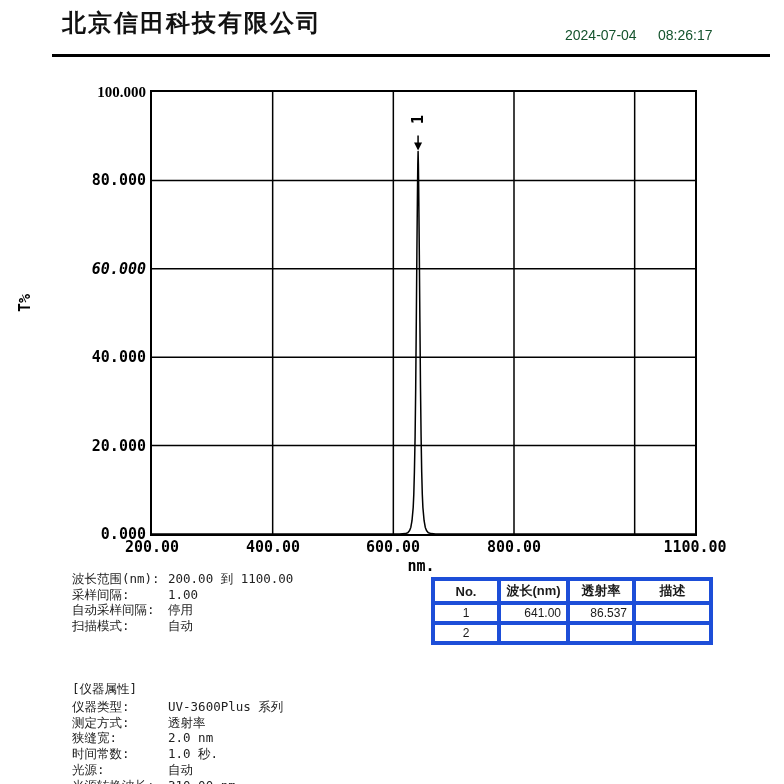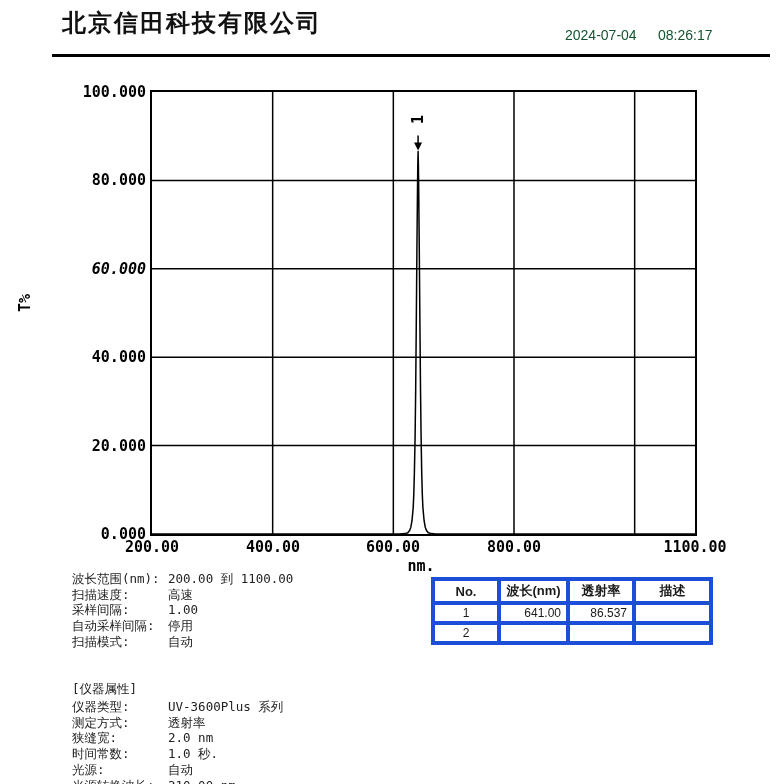--- a/index.html
+++ b/index.html
@@ -22,21 +22,21 @@
   .plot-frame{
     position:absolute;left:150px;top:90px;width:543px;height:442px;
     border:2px solid #000;background:#fff;
   }
   .plot-frame svg{display:block;}
   .ytick{
     position:absolute;left:70px;width:76px;text-align:right;
     font-family:"DejaVu Sans Mono",monospace;font-weight:bold;font-size:15px;line-height:16px;
     white-space:nowrap;
   }
-  .yt0{top:84px;} .yt1{top:172px;} .yt2{top:261px;font-style:italic;} .yt3{top:349px;} .yt4{top:438px;} .yt5{top:526px;}
+  .yt0{top:84px;font-family:Liberation Serif, serif;} .yt1{top:172px;} .yt2{top:261px;font-style:italic;} .yt3{top:349px;} .yt4{top:438px;} .yt5{top:526px;}
   .xtick{
     position:absolute;top:539px;width:100px;text-align:center;
     font-family:"DejaVu Sans Mono",monospace;font-weight:bold;font-size:15px;line-height:16px;
     white-space:nowrap;
   }
   .xt0{left:102px;} .xt1{left:223px;} .xt2{left:343px;} .xt3{left:464px;} .xt4{left:645px;}
   .y-axis-title{
     position:absolute;left:16px;top:294px;
     font-family:"DejaVu Sans Mono",monospace;font-weight:bold;font-size:15px;
     transform:rotate(-90deg);transform-origin:center;white-space:nowrap;
@@ -134,24 +134,20 @@
   </tr>
 </tbody>
   </table>
 
 <div class="props props-meas">
   <div class="prow">
     <span class="plabel">波长范围(nm):</span>
     <span class="pvalue">200.00 到 1100.00</span>
   </div>
   <div class="prow">
-    <span class="plabel">扫描速度:</span>
-    <span class="pvalue">高速</span>
-  </div>
-  <div class="prow">
     <span class="plabel">采样间隔:</span>
     <span class="pvalue">1.00</span>
   </div>
   <div class="prow">
     <span class="plabel">自动采样间隔:</span>
     <span class="pvalue">停用</span>
   </div>
   <div class="prow">
     <span class="plabel">扫描模式:</span>
     <span class="pvalue">自动</span>

